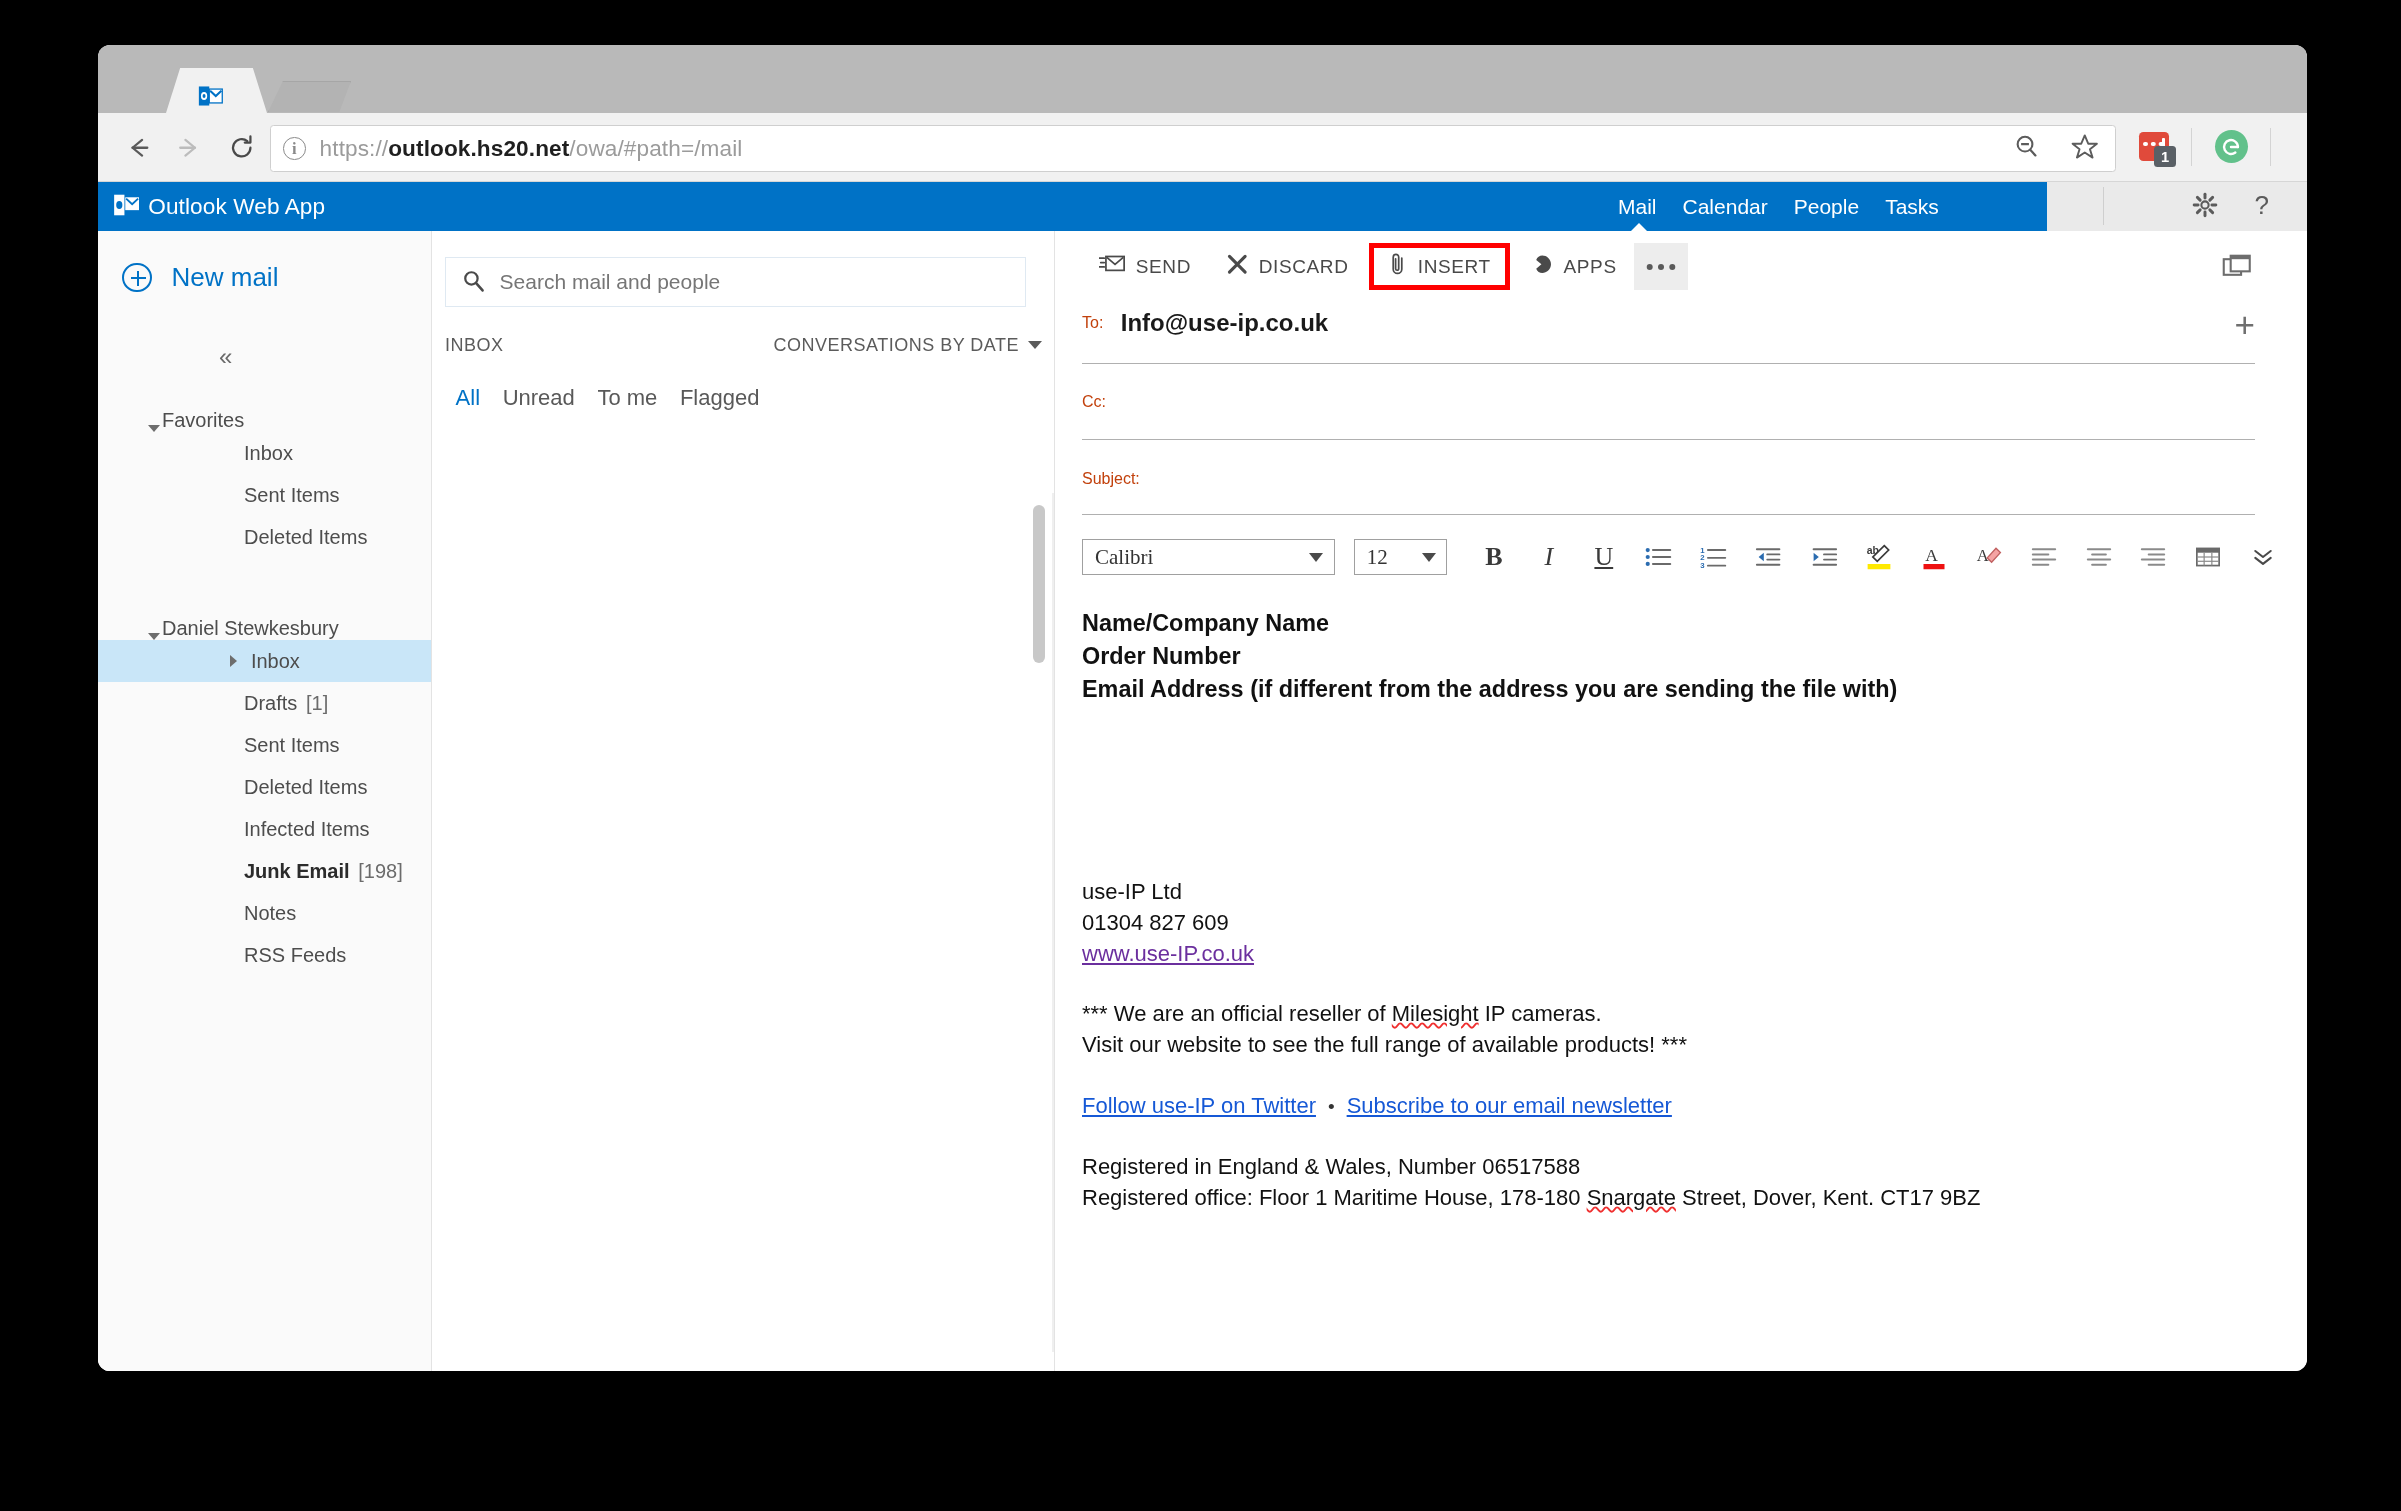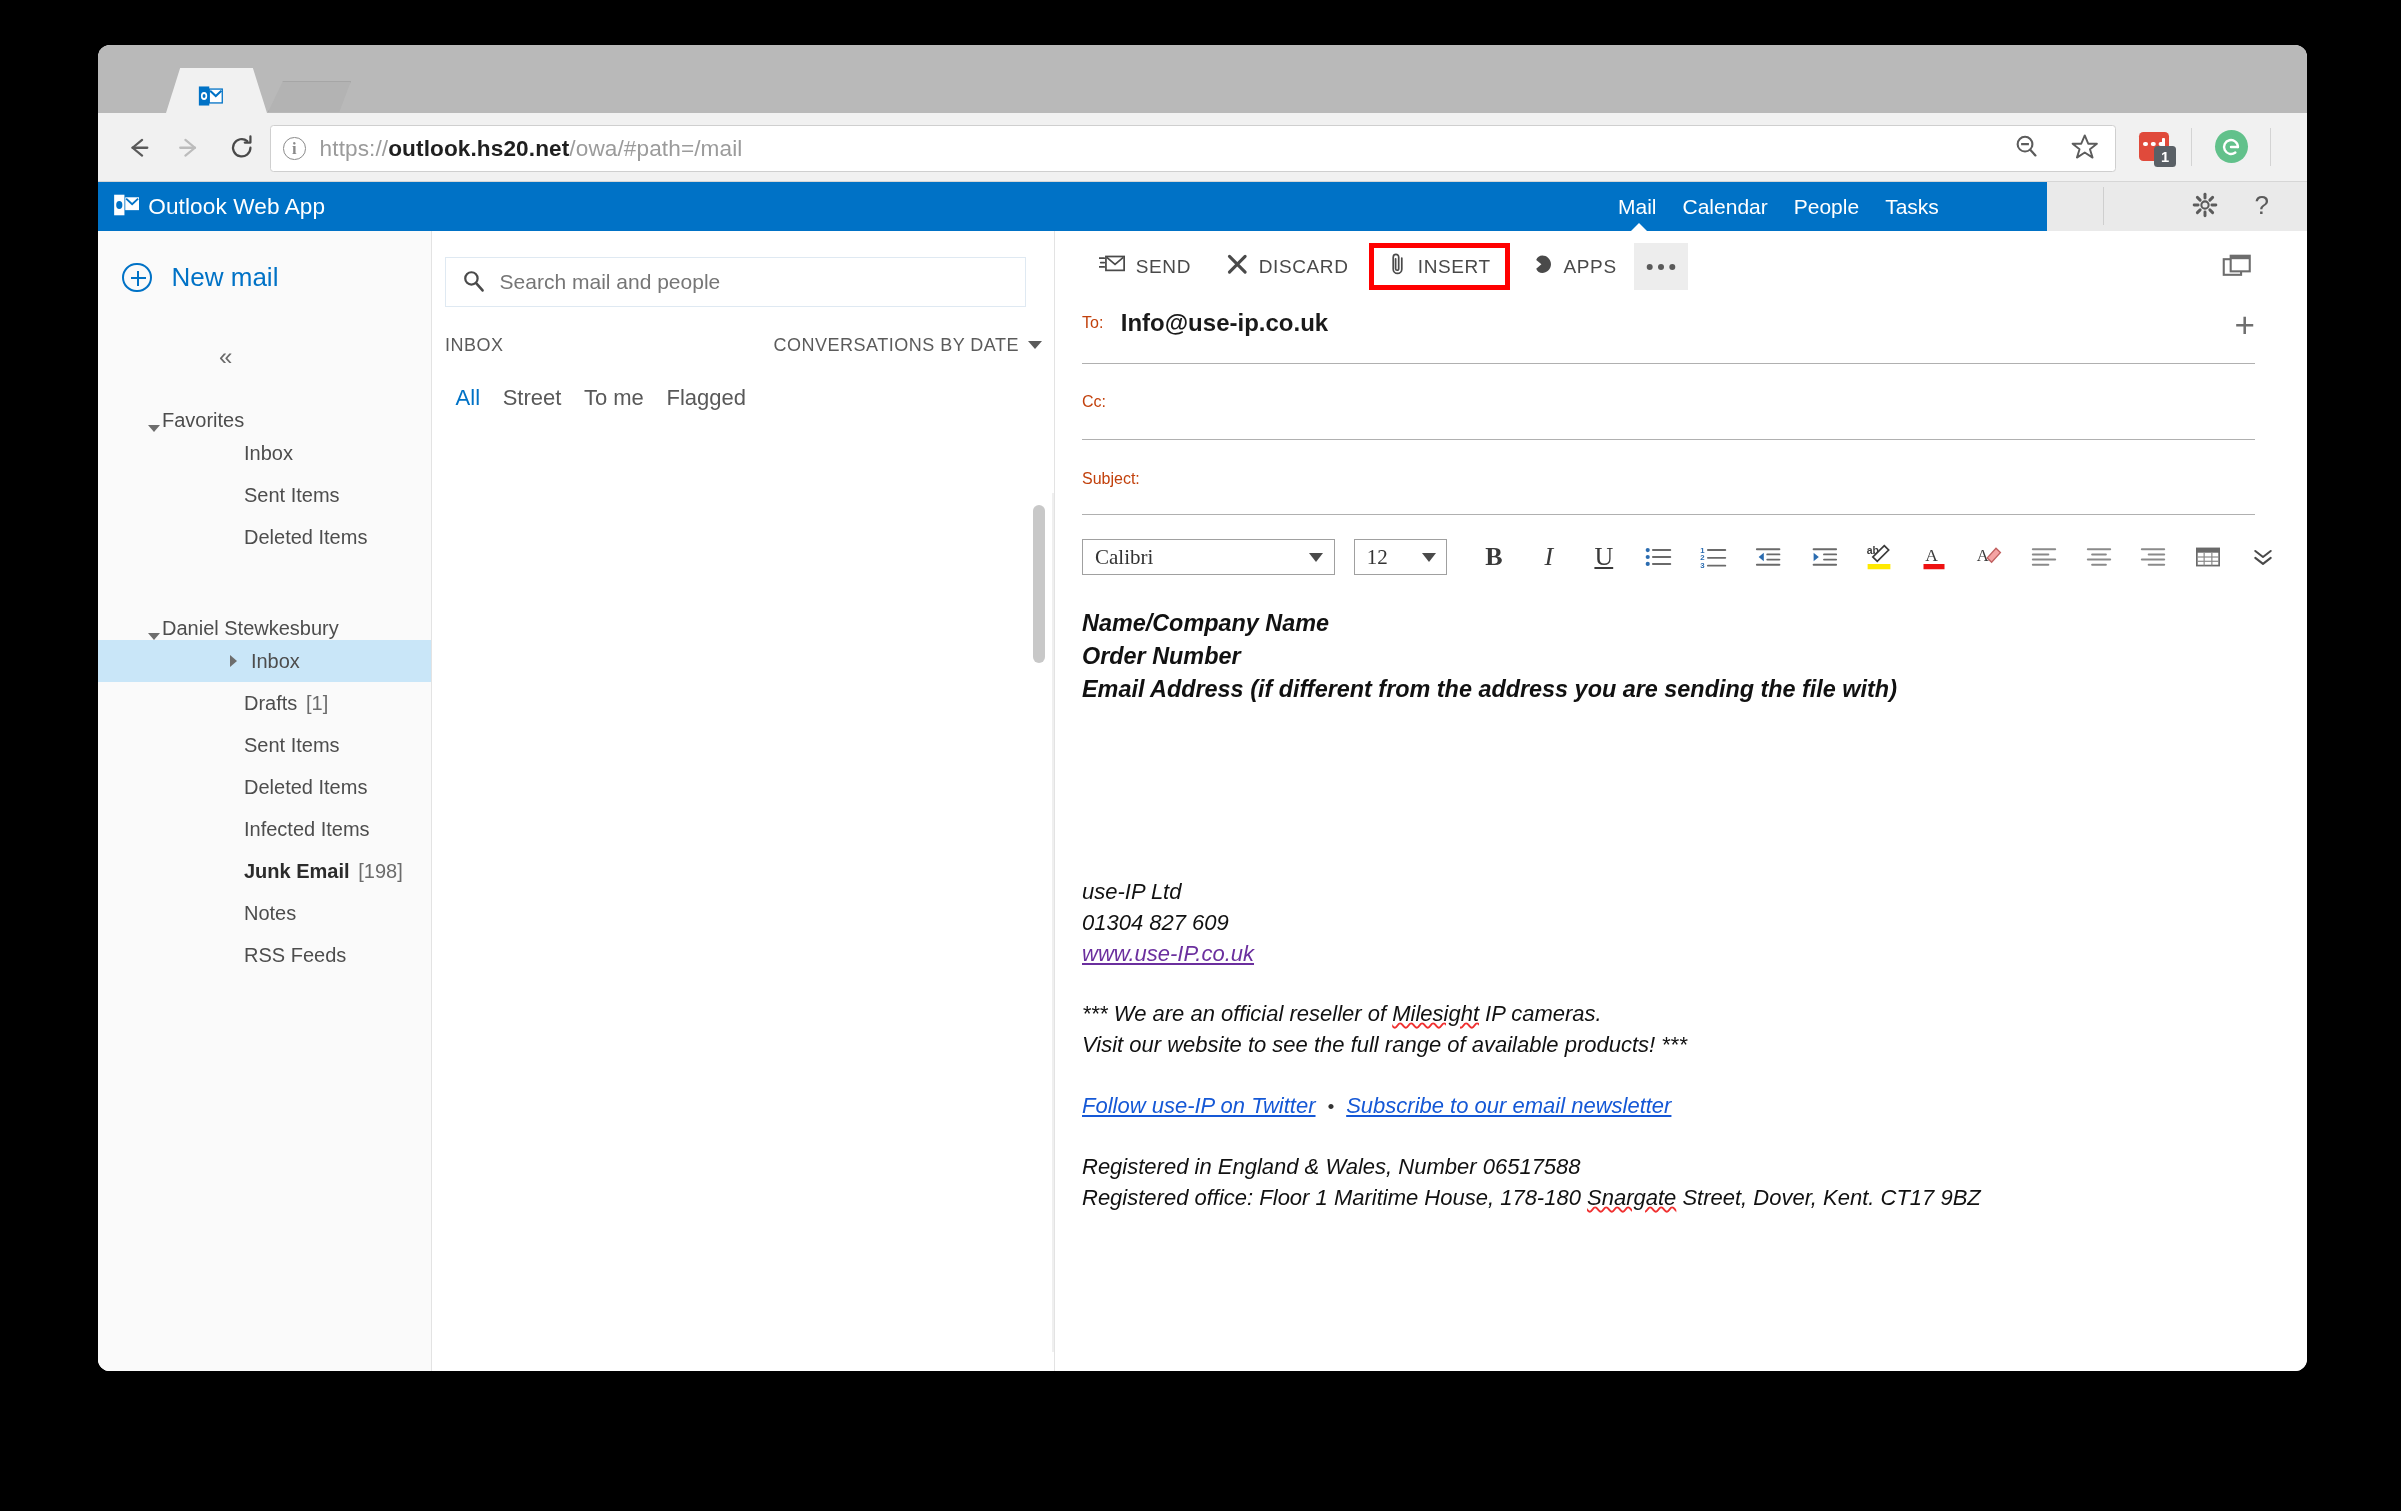--- a/index.html
+++ b/index.html
@@ -391,21 +391,20 @@
   .fmt-btn.first { margin-left: 19px; }
   .fmt-b { font-family: "Liberation Serif", serif; font-size: 26px; font-weight: bold; }
   .fmt-i { font-family: "Liberation Serif", serif; font-size: 26px; font-style: italic; }
   .fmt-u { font-family: "Liberation Serif", serif; font-size: 26px; text-decoration: underline; }
 
   
   .mail-body {
     margin: 29.5px 0 0 26px;
     color: #000;
     font-size: 0;
-    font-style: italic;
   }
   .mb-line {
     font-family: "Liberation Sans", sans-serif;
     font-size: 22px;
     line-height: 31px;
     color: #111;
   }
   .mb-line.bold { font-weight: bold; font-size: 23.4px; line-height: 33px; }
   .mb-gap-lg { height: 170px; }
   .mb-gap { height: 29.5px; }
@@ -625,21 +624,21 @@
         <div class="list-headrow">
           <span class="list-head-inbox">INBOX</span>
           <span class="list-sort">
             <span>CONVERSATIONS BY DATE</span>
             <span class="sort-caret"></span>
           </span>
         </div>
 
         <div class="filters">
           <span class="active">All</span>
-          <span>Street</span>
+          <span>Unread</span>
           <span>To me</span>
           <span>Flagged</span>
         </div>
 
         <div class="list-scroll-track"></div>
         <div class="list-scroll"></div>
       </div>
 
       <div class="compose">
 

